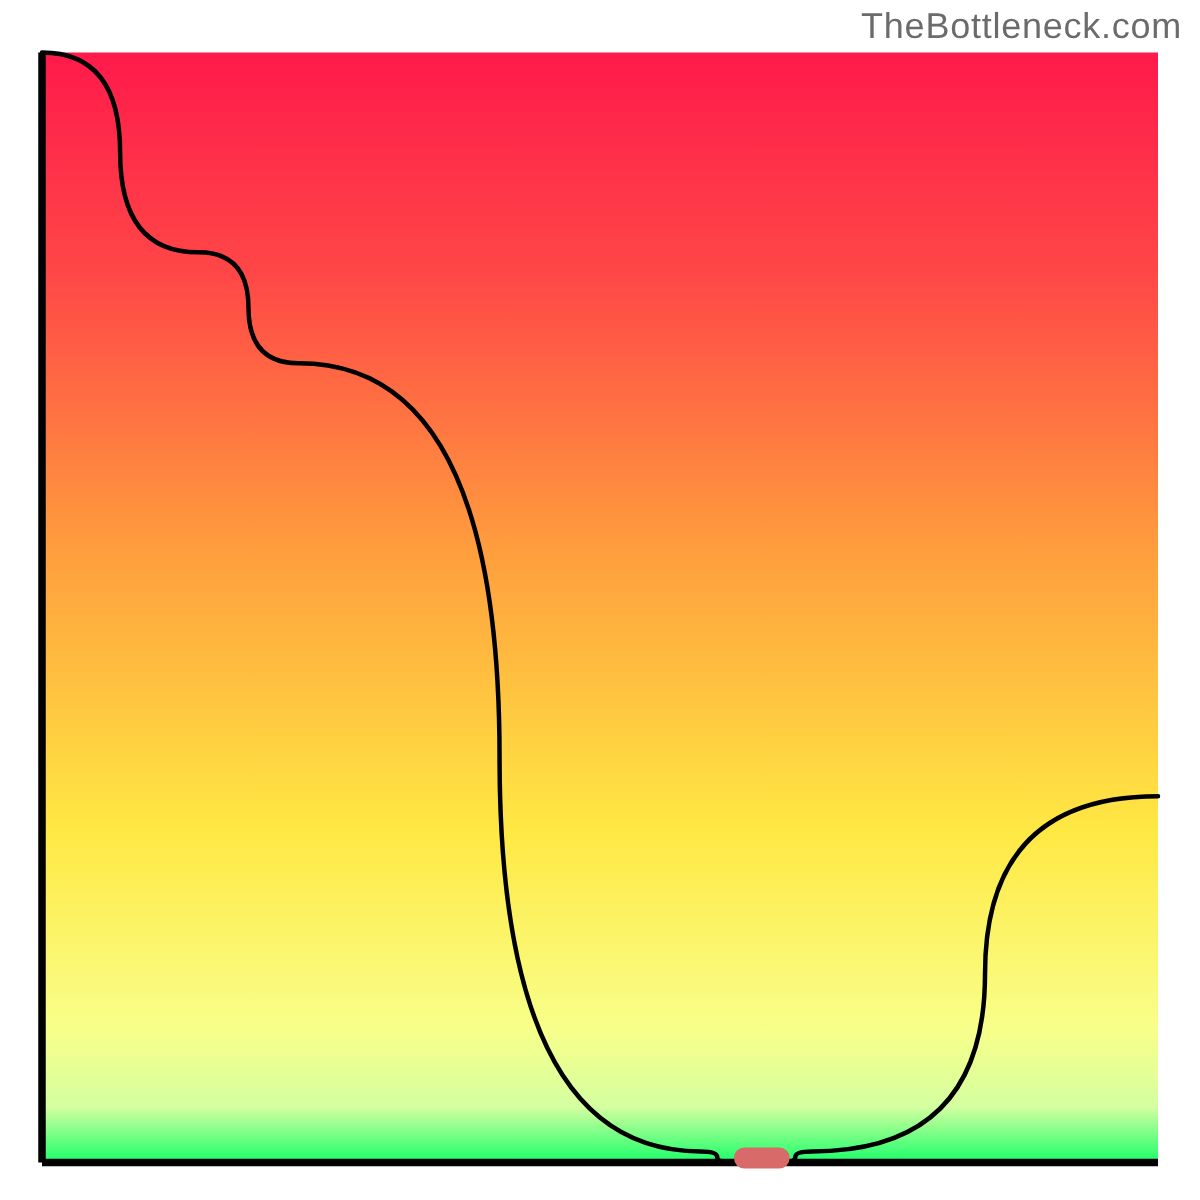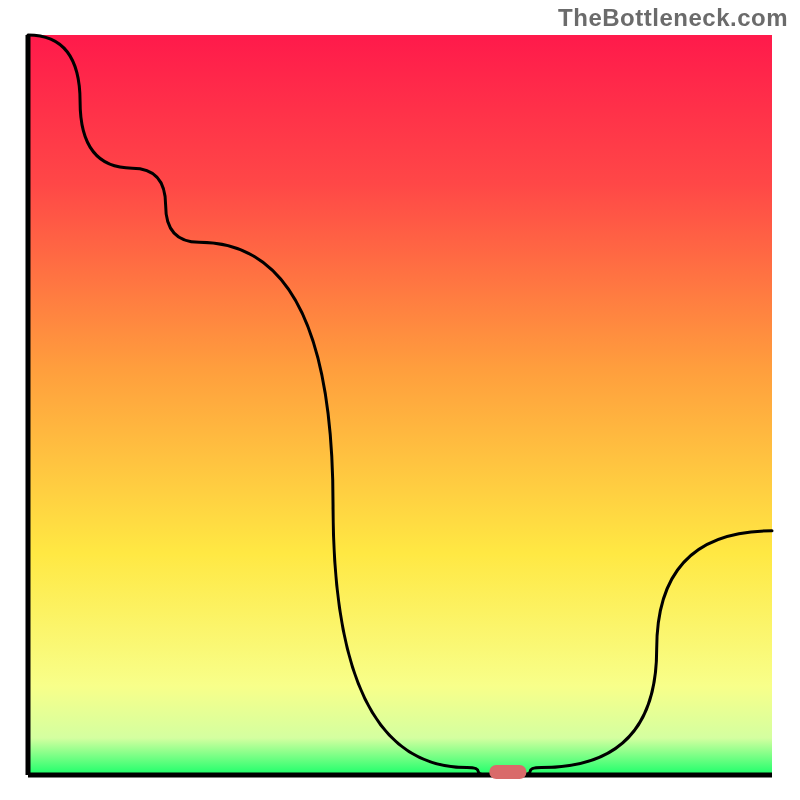--- a/index.html
+++ b/index.html
@@ -11,21 +11,21 @@
   .chart-wrap {
     position: relative;
     width: 800px;
     height: 800px;
   }
   .watermark {
     position: absolute;
     top: 4px;
     right: 12px;
     font-size: 24px;
-    font-weight: 700;
+    font-weight: 400;
     color: #6b6b6b;
     letter-spacing: 0.5px;
   }
   svg {
     display: block;
   }
 </style>
 </head>
 <body>
 

